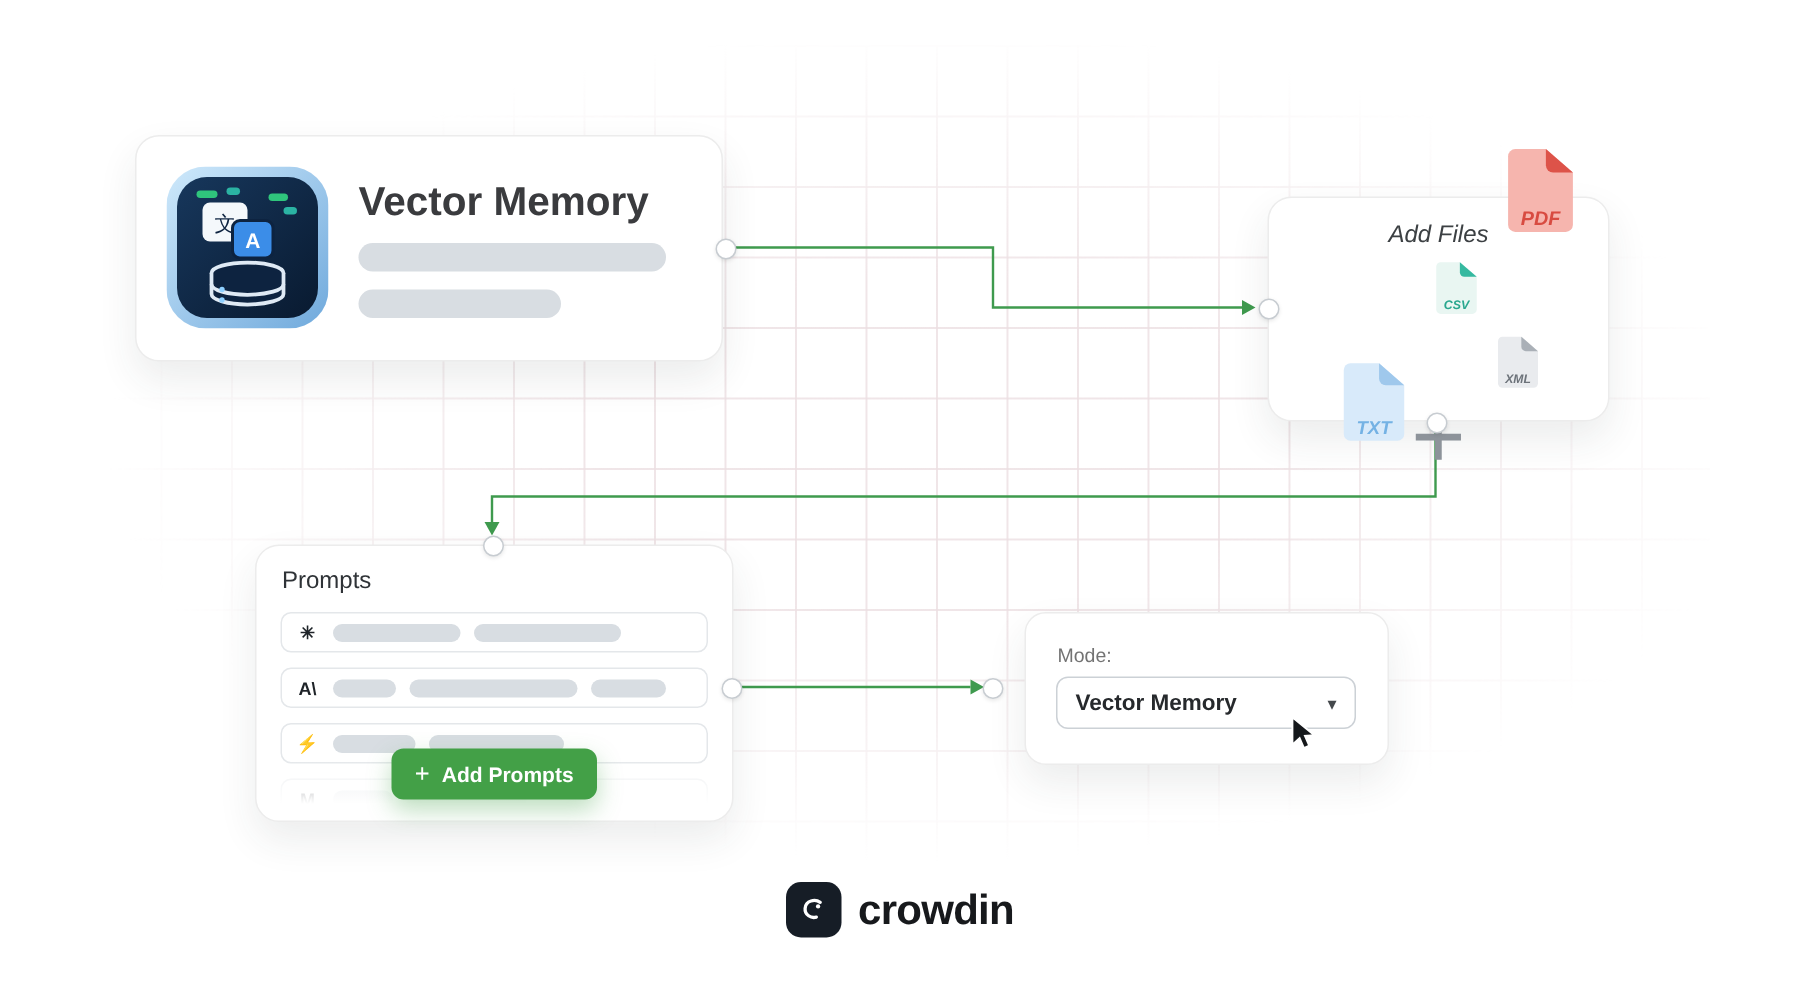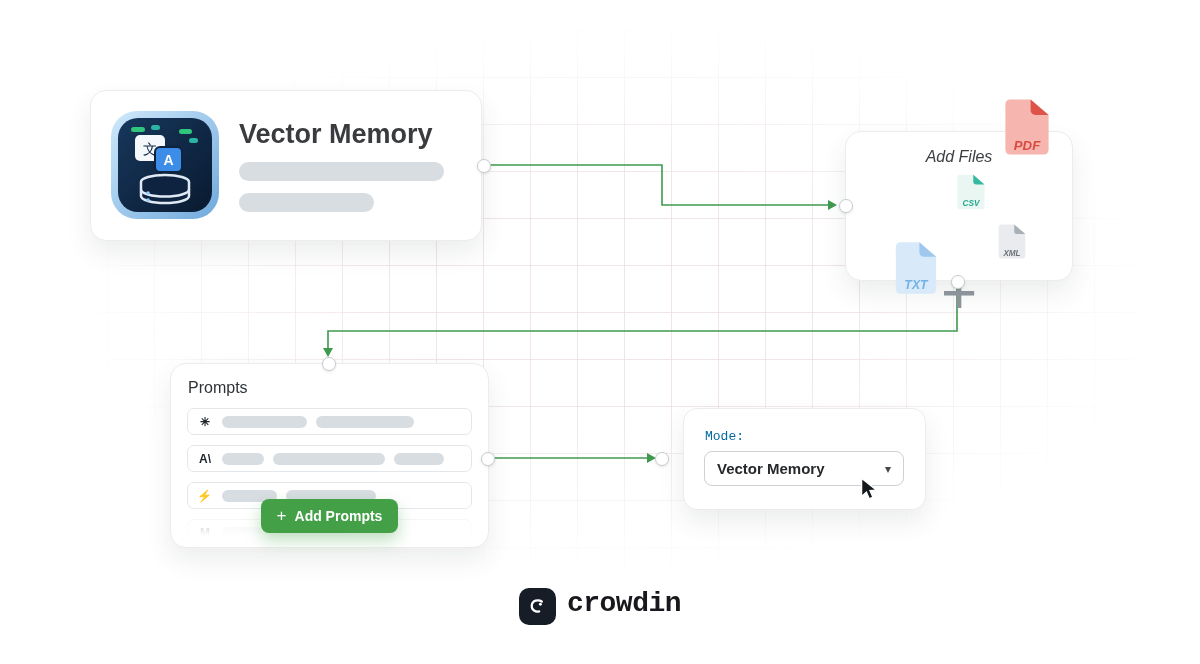--- a/index.html
+++ b/index.html
@@ -59,32 +59,32 @@
            border-radius:0 0 16px 16px;}
   .add-btn{position:absolute;left:90px;top:135px;width:137px;height:34px;z-index:4;
            background:#43a047;border:none;border-radius:8px;color:#fff;font-size:14px;
            font-weight:600;font-family:"Liberation Sans",sans-serif;display:flex;
            align-items:center;justify-content:center;gap:8px;cursor:pointer;
            box-shadow:0 7px 16px rgba(67,160,71,.35);}
   .add-btn .plus{font-size:17px;font-weight:500;line-height:0;}
 
   
   .mode-card{left:683px;top:408px;width:241px;height:100px;border-radius:14px;}
-  .mode-label{position:absolute;left:21px;top:20px;font-size:13px;font-weight:500;color:#0369a1;font-family:Liberation Mono, monospace;}
+  .mode-label{position:absolute;left:21px;top:20px;font-size:13px;font-weight:500;color:#737373;}
   .mode-select{position:absolute;left:20px;top:42px;width:200px;height:35px;border:1px solid #ccd1d6;
                border-radius:8px;background:#fff;display:flex;align-items:center;
                justify-content:space-between;padding:0 12px;box-sizing:border-box;cursor:pointer;}
   .mode-value{font-size:15px;font-weight:600;color:#26292c;}
   .mode-chevron{font-size:12px;color:#44484c;}
 
   .cursor{position:absolute;left:858px;top:477px;width:24px;height:24px;z-index:9;}
 
   
-  .brand{position:absolute;left:0;right:0;top:588px;display:flex;align-items:flex-start;
-         justify-content:center;gap:11px;z-index:2;font-family:Liberation Mono, monospace;}
+  .brand{position:absolute;left:0;right:0;top:588px;display:flex;align-items:center;
+         justify-content:center;gap:11px;z-index:2;}
   .brand-mark{width:37px;height:37px;border-radius:10px;background:#161d26;display:flex;
               align-items:center;justify-content:center;}
   .brand-name{font-size:28px;font-weight:700;color:#17191c;letter-spacing:-.5px;}
 </style>
 </head>
 <body>
 
 <div class="canvas">
 
   <div class="grid"></div>

